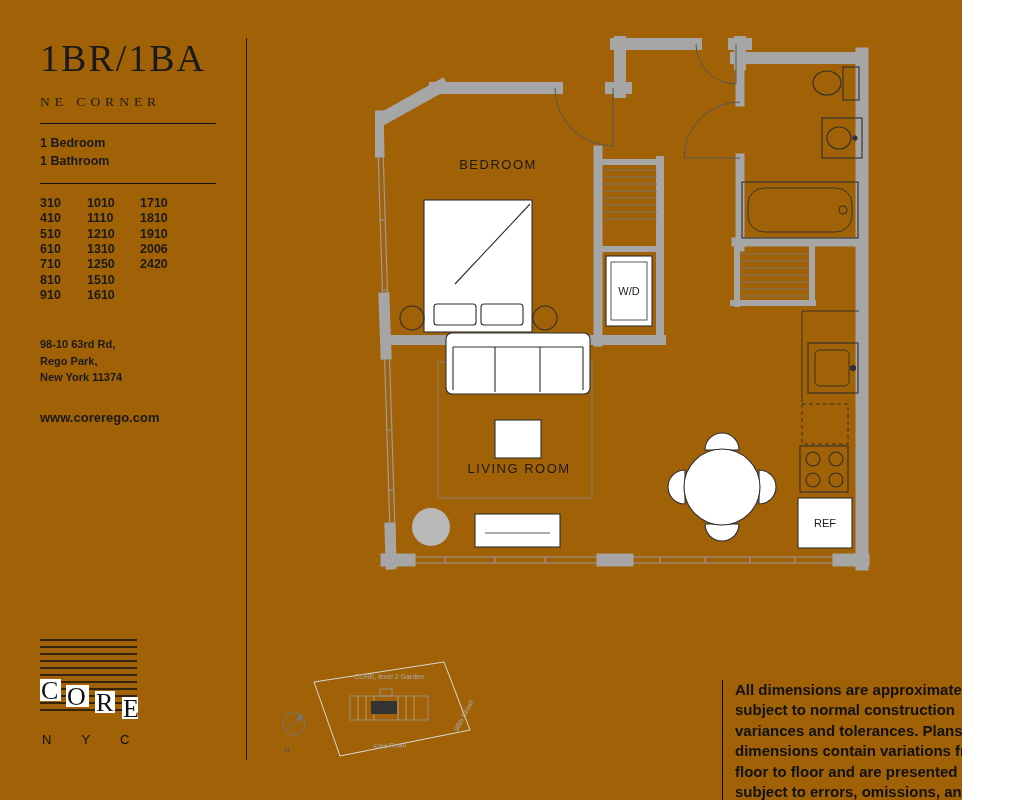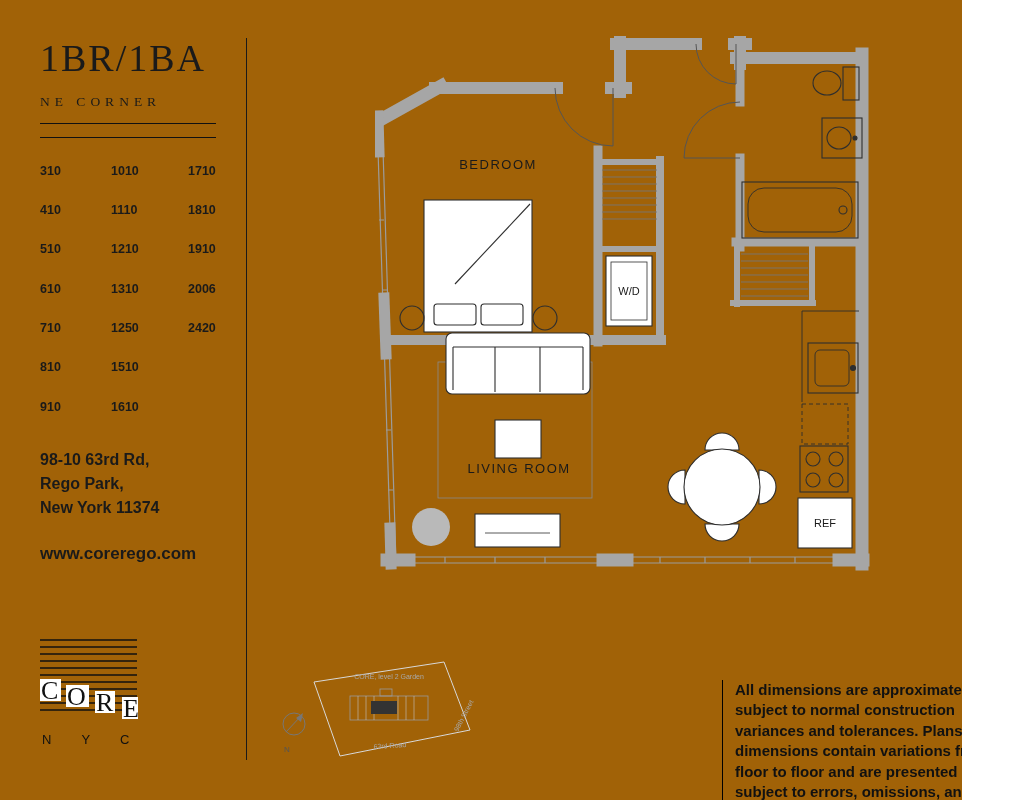--- a/index.html
+++ b/index.html
@@ -4,39 +4,43 @@
 <style>
   html,body { margin:0; padding:0; background:#ffffff; }
   body { font-family:"Liberation Sans", sans-serif; color:#1a1a1a; }
   .page { position:relative; width:962px; height:800px; background:#a16207; overflow:hidden; }
 
   .sidebar { position:absolute; left:40px; top:38px; width:176px; }
   .title { font-family:"Liberation Serif", serif; font-size:38px; font-weight:400; letter-spacing:2px; line-height:1.1; }
   .subtitle { font-family:"Liberation Serif", serif; font-size:13.5px; letter-spacing:5px; margin-top:14px; }
   .rule { border-top:1.7px solid #111; margin-top:13px; }
   .features { margin-top:10px; font-size:12.5px; font-weight:700; line-height:1.45; }
-  .units { margin-top:26px; display:grid; grid-template-columns:47px 53px 60px; font-size:12.5px; font-weight:700; line-height:15.3px;gap:24px; }
-  .address { margin-top:33px; font-size:16px; font-weight:700; line-height:1.5; }
-  .website { margin-top:24px; font-size:17px; font-weight:700; }
+  .units { margin-top:12px; display:grid; grid-template-columns:47px 53px 60px; font-size:12.5px; font-weight:700; line-height:15.3px; }
+  .address { margin-top:33px; font-size:11px; font-weight:700; line-height:1.5; }
+  .website { margin-top:24px; font-size:13px; font-weight:700; }
   .logo { position:absolute; left:40px; top:636px; }
   .divider { position:absolute; left:246px; top:38px; width:1px; height:722px; background:#1a1a1a; }
   .floorplan { position:absolute; left:375px; top:30px; }
   .siteplan { position:absolute; left:268px; top:656px; }
   .disclaimer { position:absolute; left:722px; top:680px; width:262px; border-left:1.5px solid #000;
                 padding-left:12px; font-size:15px; font-weight:700; line-height:1.36; color:#111; }
 </style>
 </head>
 <body>
 
 <div class="page">
 
   <div class="sidebar">
     <div class="title">1BR/1BA</div>
     <div class="subtitle">NE CORNER</div>
     <div class="rule"></div>
+    <div class="features">
+      <div>1 Bedroom</div>
+      <div>1 Bathroom</div>
+    </div>
     <div class="rule"></div>
     <div class="units">
       <span>310</span>
       <span>1010</span>
       <span>1710</span>
       <span>410</span>
       <span>1110</span>
       <span>1810</span>
       <span>510</span>
       <span>1210</span>

